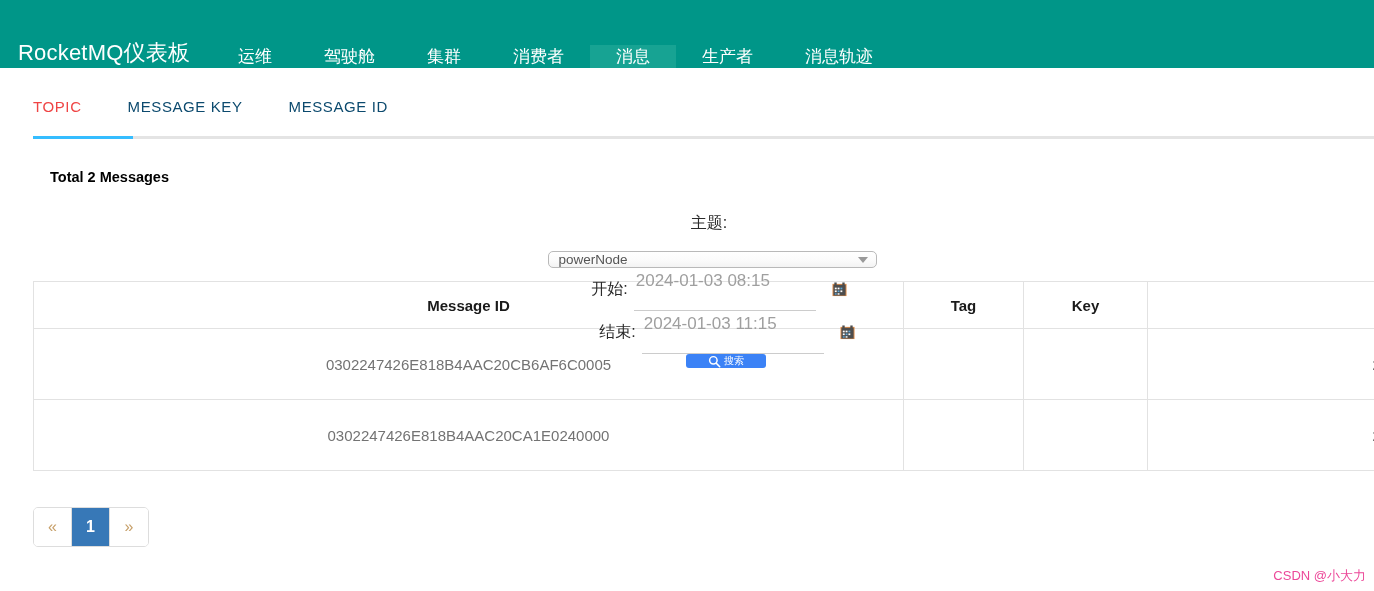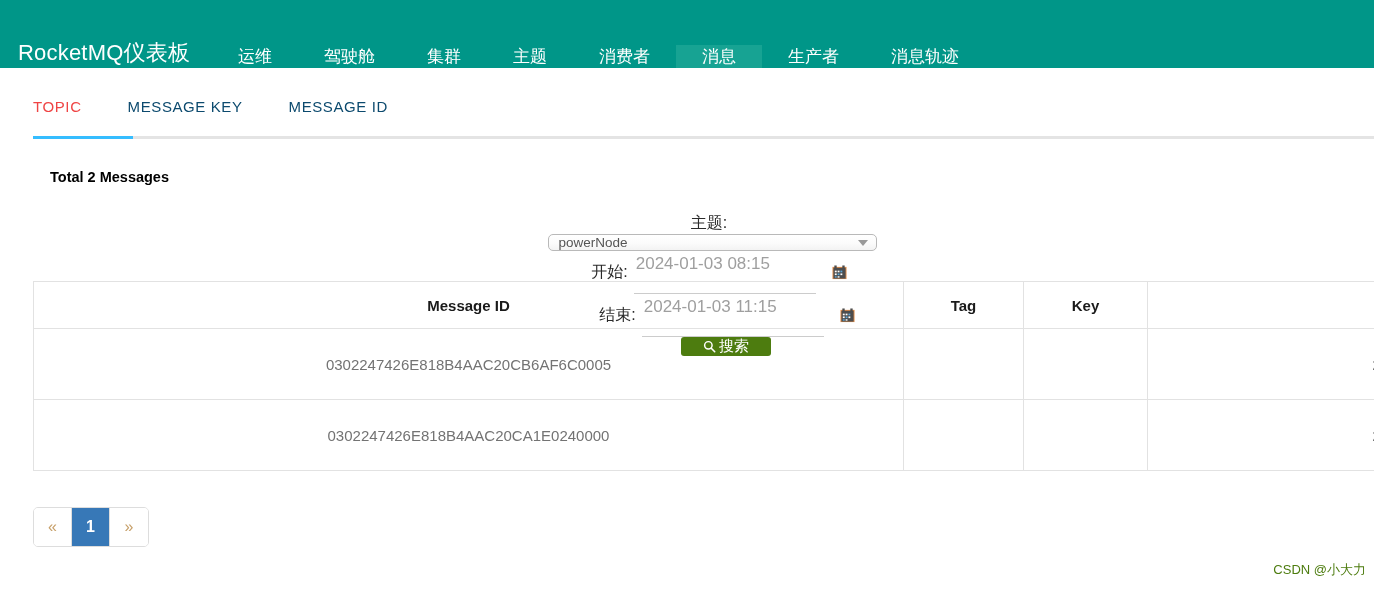--- a/index.html
+++ b/index.html
@@ -130,20 +130,21 @@
     border: 1px solid #b9b9b9;
     border-radius: 5px;
     background: linear-gradient(to bottom, #ffffff 0%, #fbfbfb 55%, #f3f3f3 100%);
     display: flex;
     align-items: center;
     padding: 0 8px 0 10px;
     font-size: 13.5px;
     color: #555555;
     position: relative;
     cursor: pointer;
+    margin-top: 17px;
   }
   .topic-select .sel-value { flex: 1; }
   .caret-down {
     width: 0; height: 0;
     border-left: 5px solid transparent;
     border-right: 5px solid transparent;
     border-top: 6px solid #999999;
   }
 
   .date-group {
@@ -165,25 +166,25 @@
   .date-input::placeholder { color: #9f9f9f; opacity: 1; }
   .cal-icon {
     margin-left: 16px;
     display: inline-flex;
     cursor: pointer;
   }
   .date-group.second { margin-left: 30px; }
 
   .search-btn {
     margin-left: 28px;
-    background: #4d7c0f;
+    background: #3b82f6;
     border: none;
     border-radius: 3px;
     color: #ffffff;
-    font-size: 15px;
+    font-size: 10px;
     font-family: "Liberation Sans", sans-serif;
     height: 31px;
     padding: 0 22px;
     display: inline-flex;
     align-items: center;
     gap: 2px;
     cursor: pointer;
   }
   .search-btn .mag { display: inline-flex; margin-right: 1px; }
 
@@ -249,36 +250,35 @@
   .page-btn:last-child { border-right: none; }
   .page-btn.current {
     background: #3778b7;
     color: #ffffff;
     font-weight: bold;
   }
 
   .watermark {
     position: absolute;
     right: 8px;
-    bottom: 12px;
+    bottom: 6px;
     font-size: 13px;
-    color: #4d7c0f;
+    color: #ec4899;
     white-space: nowrap;
   }
 </style>
 </head>
 <body>
 
 <div class="navbar">
   <div class="brand">RocketMQ仪表板</div>
   <ul class="nav-items">
     <li class="nav-item">运维</li>
     <li class="nav-item">驾驶舱</li>
     <li class="nav-item">集群</li>
-    <li class="nav-item">主题</li>
     <li class="nav-item">消费者</li>
     <li class="nav-item active">消息</li>
     <li class="nav-item">生产者</li>
     <li class="nav-item">消息轨迹</li>
   </ul>
 </div>
 
 <div class="content">
 
   <div class="tabbar">

